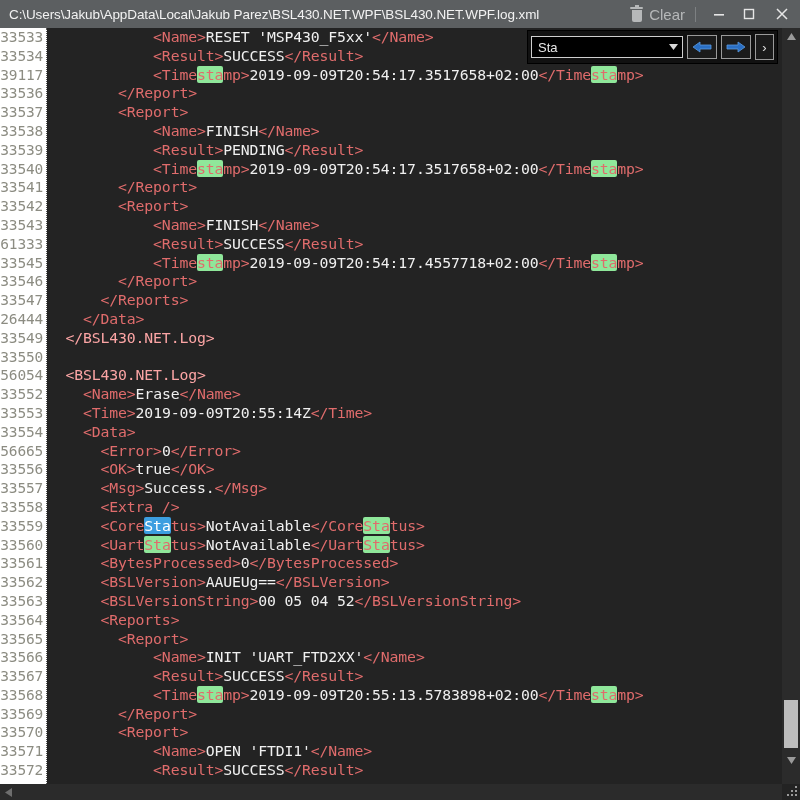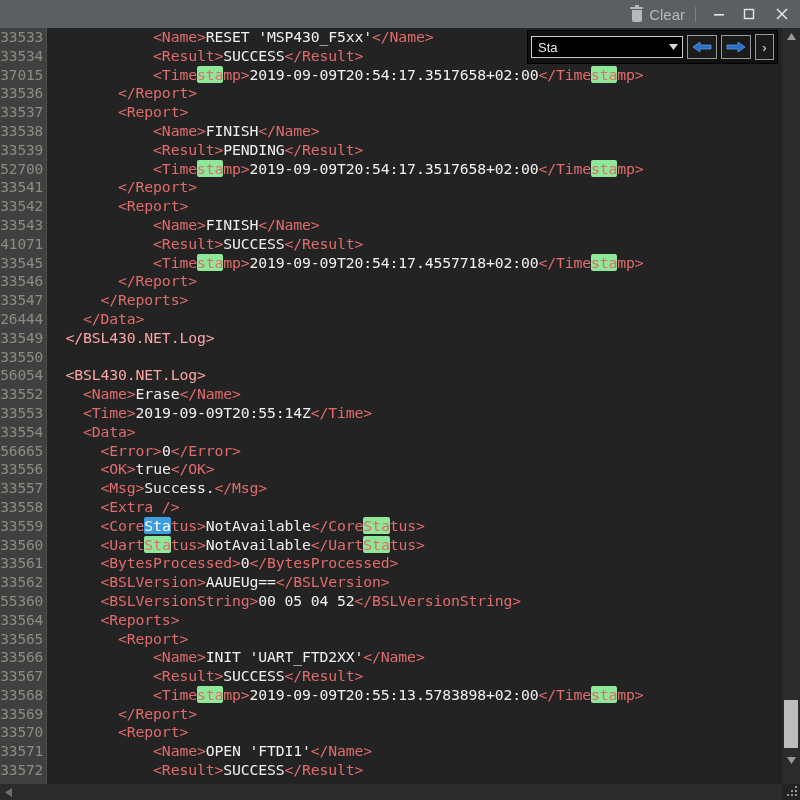--- a/index.html
+++ b/index.html
@@ -54,21 +54,21 @@
   .winbtn svg { display: block; }
   #close-button { width: 36px; }
 
   
   #editor {
     position: absolute; left: 0; top: 28px; width: 800px; height: 756px;
     background: #232323; overflow: hidden;
   }
   #gutter {
     position: absolute; left: 0; top: 0; width: 47px; height: 756px;
-    background: #404040;
+    background: #ffffff;
     border-right: 1px dotted #5a5a5a;
   }
   .gutter-num {
     height: 18.8px; line-height: 18.8px;
     font-size: 14.5px; color: #8c8c82;
     text-align: right; padding-right: 3px;
     letter-spacing: -0.2px;
   }
   #code {
     position: absolute; left: 48px; top: 0; width: 752px; height: 756px;
@@ -143,20 +143,21 @@
   }
   #resize-grip {
     position: absolute; right: 0; bottom: 0; width: 18px; height: 18px;
     z-index: 8; cursor: nwse-resize;
   }
 </style>
 </head>
 <body>
 
 <div id="titlebar">
+  <div id="title-path">C:\Users\Jakub\AppData\Local\Jakub Parez\BSL430.NET.WPF\BSL430.NET.WPF.log.xml</div>
   <div id="titlebar-spacer"></div>
 
   <div id="clear-button">
     <span class="trash-icon">
       <span class="handle"></span>
         <span class="lid"></span>
         <span class="can"></span>
     </span>
     <span id="clear-label">Clear</span>
   </div>
@@ -177,49 +178,49 @@
     <svg width="14" height="14" viewBox="0 0 14 14">
       <path d="M2,2 L12,12 M12,2 L2,12" stroke="#e6e6e6" stroke-width="1.5" fill="none"></path>
     </svg>
   </div>
 </div>
 
 <div id="editor">
   <div id="gutter">
       <div class="gutter-num">33533</div>
       <div class="gutter-num">33534</div>
-      <div class="gutter-num">37015</div>
+      <div class="gutter-num">39117</div>
       <div class="gutter-num">33536</div>
       <div class="gutter-num">33537</div>
       <div class="gutter-num">33538</div>
       <div class="gutter-num">33539</div>
-      <div class="gutter-num">52700</div>
+      <div class="gutter-num">33540</div>
       <div class="gutter-num">33541</div>
       <div class="gutter-num">33542</div>
       <div class="gutter-num">33543</div>
-      <div class="gutter-num">41071</div>
+      <div class="gutter-num">61333</div>
       <div class="gutter-num">33545</div>
       <div class="gutter-num">33546</div>
       <div class="gutter-num">33547</div>
       <div class="gutter-num">26444</div>
       <div class="gutter-num">33549</div>
       <div class="gutter-num">33550</div>
       <div class="gutter-num">56054</div>
       <div class="gutter-num">33552</div>
       <div class="gutter-num">33553</div>
       <div class="gutter-num">33554</div>
       <div class="gutter-num">56665</div>
       <div class="gutter-num">33556</div>
       <div class="gutter-num">33557</div>
       <div class="gutter-num">33558</div>
       <div class="gutter-num">33559</div>
       <div class="gutter-num">33560</div>
       <div class="gutter-num">33561</div>
       <div class="gutter-num">33562</div>
-      <div class="gutter-num">55360</div>
+      <div class="gutter-num">33563</div>
       <div class="gutter-num">33564</div>
       <div class="gutter-num">33565</div>
       <div class="gutter-num">33566</div>
       <div class="gutter-num">33567</div>
       <div class="gutter-num">33568</div>
       <div class="gutter-num">33569</div>
       <div class="gutter-num">33570</div>
       <div class="gutter-num">33571</div>
       <div class="gutter-num">33572</div>
     </div>

